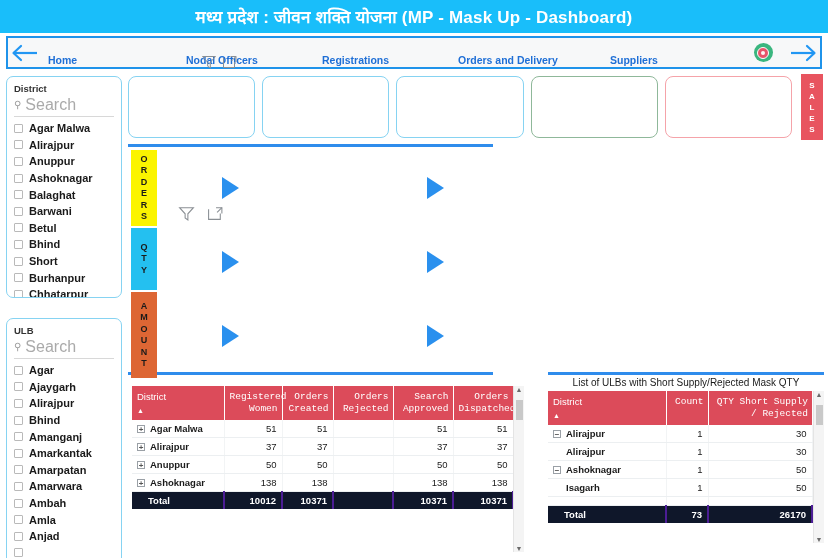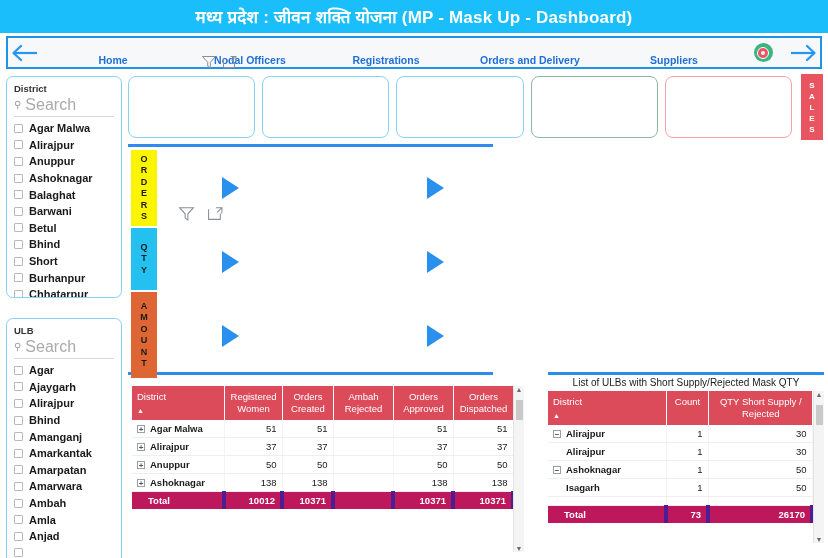--- a/index.html
+++ b/index.html
@@ -32,21 +32,21 @@
     width: 56px; height: 100%; display: flex;
     align-items: center; justify-content: center;
     color: #2196f3;
   }
   .nav-arrow svg { display: block; }
   .nav-links {
     flex: 1; height: 100%; display: flex; align-items: center;
   }
   .nav-link {
     color: #1f6fd6; font-size: 10.5px; font-weight: bold;
-    text-align: center; white-space: nowrap;
+    white-space: nowrap;
     padding: 0 4px;
     margin-top: 15px;
   }
   .nav-link.home      { width: 138px; }
   .nav-link.nodal     { width: 136px; }
   .nav-link.reg       { width: 136px; }
   .nav-link.orders    { width: 152px; }
   .nav-link.suppliers { width: 136px; }
   .nav-logo {
     width: 42px; display: flex; align-items: center; justify-content: center;
@@ -158,33 +158,33 @@
     text-align: center; font-size: 10px; font-weight: normal;
     color: #1a1a1a; padding: 1px 0 3px 0;
   }
 
   table.grid { border-collapse: collapse; width: 100%; table-layout: fixed; }
   table.grid th {
     background: #dc4b5a; color: #ffffff; font-size: 9.5px; font-weight: normal;
     text-align: left; vertical-align: top; padding: 5px 4px 4px 5px;
     border-right: 1px solid #ffffff; line-height: 11.5px;
   }
-  table.grid th.num { text-align: center; }
+  table.grid th.num { text-align: right; font-family: Liberation Mono, monospace; }
   table.grid th:last-child { border-right: none; }
   table.grid td {
     font-size: 9.5px; color: #1a1a1a; background: #ffffff;
     padding: 3px 5px; border-bottom: 1px solid #eceff1;
     border-right: 1px solid #f2f4f5; white-space: nowrap; overflow: hidden;
   }
   table.grid td.num { text-align: right; }
   table.grid td.name { font-weight: bold; }
   table.grid td.sub { padding-left: 18px; font-weight: bold; }
   tr.total td {
-    background: #be185d; color: #ffffff; font-weight: bold;
-    border-bottom: none; border-right: 4px solid #4c1d95;
+    background: #0f172a; color: #ffffff; font-weight: bold;
+    border-bottom: none; border-right: 2px solid #4c1d95;
   }
   tr.total td.name { padding-left: 16px; }
   .expander {
     display: inline-block; width: 8px; height: 8px; line-height: 7px;
     text-align: center; border: 1px solid #9aa0a6; color: #555;
     font-size: 8px; margin-right: 5px; vertical-align: middle;
     background: #fff;
   }
   .sortcaret { font-size: 7px; color: #ffffff; display:block; margin-top:2px;}
   .clip { overflow: hidden; }
@@ -443,22 +443,22 @@
               <col style="width:25px">
           </colgroup>
           <thead>
             <tr>
               <th>
                 <span>District</span>
                 <span class="sortcaret">▲</span>
               </th>
               <th class="num">Registered Women</th>
               <th class="num">Orders Created</th>
-              <th class="num">Ambah Rejected</th>
-              <th class="num">Orders Approved</th>
+              <th class="num">Orders Rejected</th>
+              <th class="num">Search Approved</th>
               <th class="num">Orders Dispatched</th>
               <th class="num">Orders Awaiting</th>
             </tr>
           </thead>
           <tbody>
             <tr>
               <td class="name"><span class="expander">+</span><span>Agar Malwa</span></td>
               <td class="num">51</td>
               <td class="num">51</td>
               <td class="num"></td>

